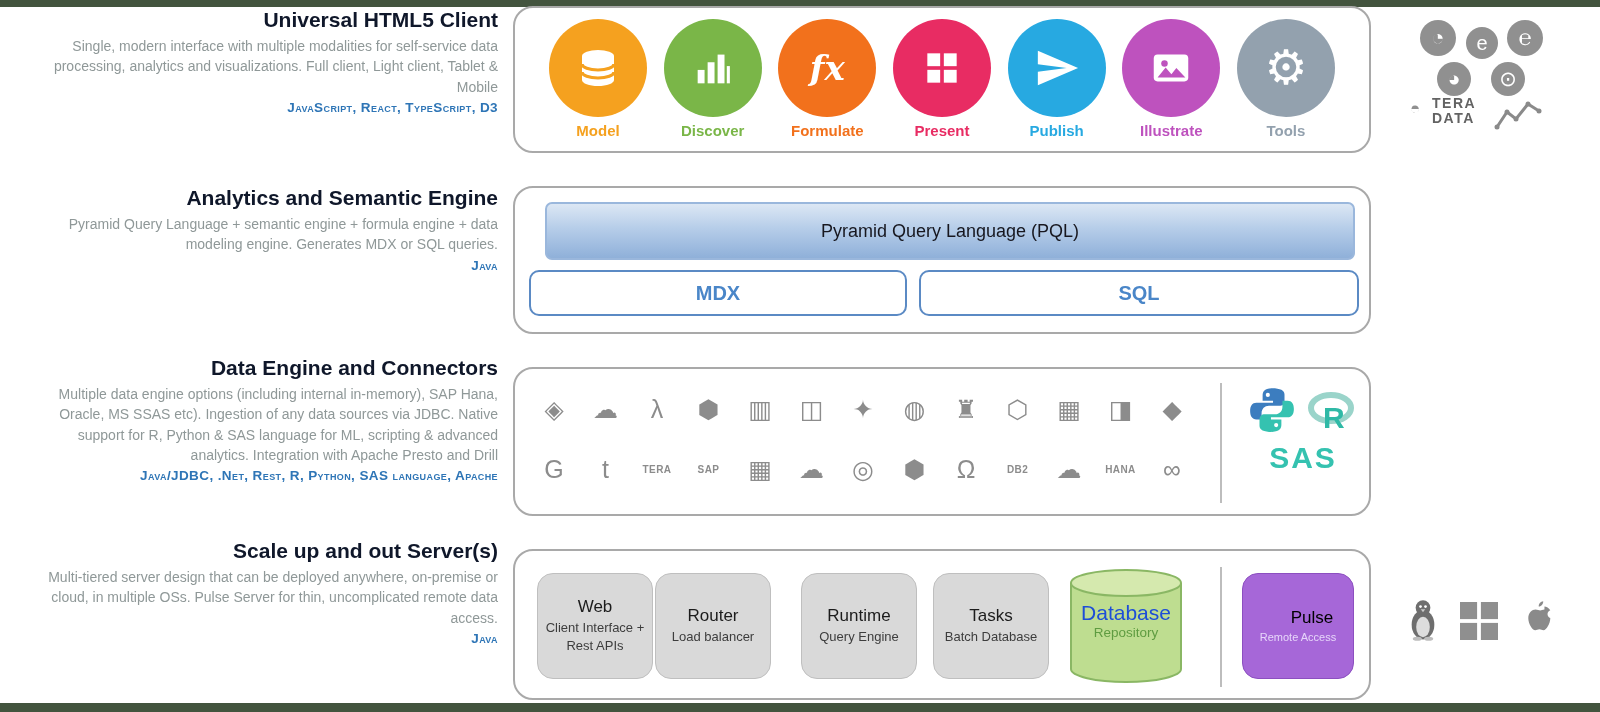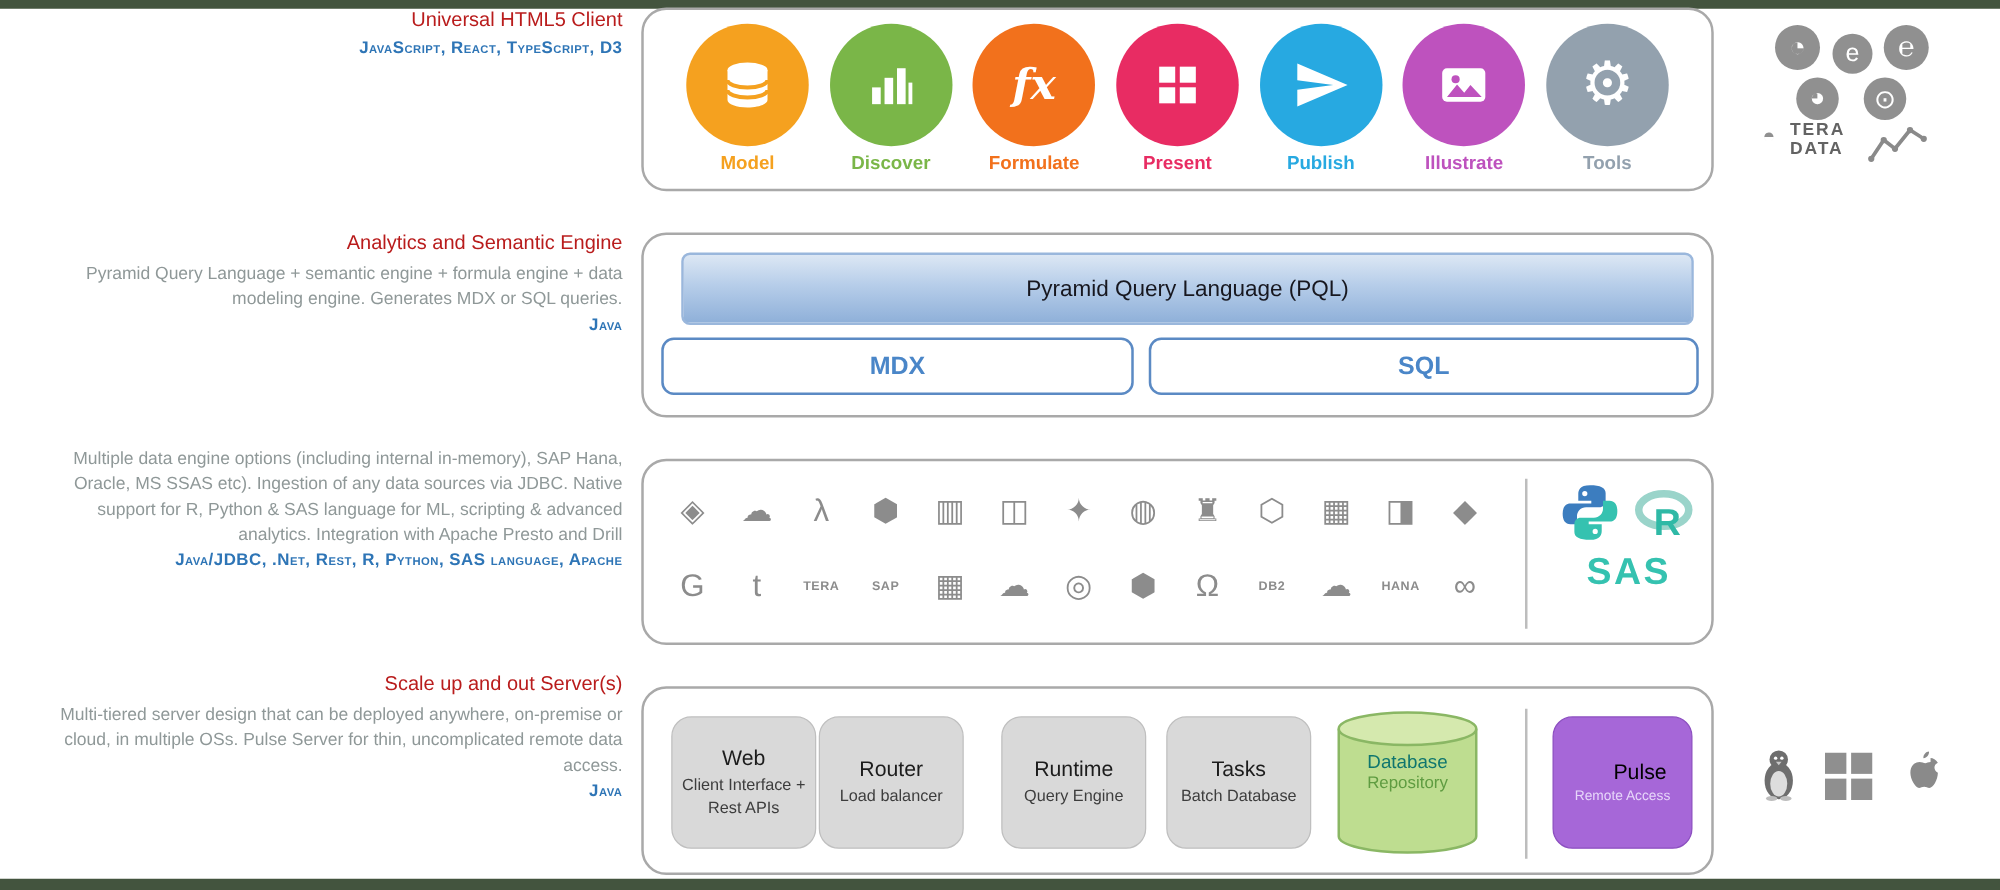--- a/index.html
+++ b/index.html
@@ -4,21 +4,21 @@
 <style>
   html,body{margin:0;padding:0;background:#ffffff;}
   .stage{position:relative;width:1600px;height:712px;background:#ffffff;overflow:hidden;
          font-family:"Liberation Sans",sans-serif;}
   .frame-bar{position:absolute;left:0;width:1600px;background:#43543e;}
   .frame-top{top:0;height:7px;}
   .frame-bottom{bottom:0;height:9px;}
 
   
   .ltext{position:absolute;left:18px;width:480px;text-align:right;}
-  .heading{font-size:16px;font-weight:normal;color:#b91c1c;margin-bottom:4px;}
+  .heading{font-size:21px;font-weight:bold;color:#0f172a;margin-bottom:4px;}
   .desc{font-size:14px;line-height:1.45;color:#8f9898;}
   .tech{margin-top:3px;font-size:13.5px;font-weight:bold;color:#2e75b6;
         font-variant:small-caps;letter-spacing:.4px;}
 
   
   .box{position:absolute;left:513px;width:858px;background:#fff;border:2px solid #a9a9a9;
        border-radius:20px;box-sizing:border-box;}
   .box1{top:6px;height:147px;}
   .box2{top:186px;height:148px;}
   .box3{top:367px;height:149px;}
@@ -59,21 +59,21 @@
   
   .server{position:absolute;top:22px;width:116px;height:106px;background:#d9d9d9;
           border:1px solid #bfbfbf;border-radius:16px;box-sizing:border-box;
           display:flex;flex-direction:column;align-items:center;justify-content:center;
           text-align:center;padding:4px;}
   .stitle{font-size:17px;color:#1c1c1c;font-weight:500;margin-bottom:2px;}
   .ssub{font-size:13px;color:#3d3d3d;line-height:1.35;width:100px;}
   .dbwrap{position:absolute;left:550px;top:16px;width:122px;height:118px;}
   .dbwrap svg{position:absolute;left:0;top:0;width:100%;height:100%;}
   .dbtext{position:absolute;left:0;top:34px;width:100%;text-align:center;}
-  .dbtitle{font-size:15px;color:#0f766e;}
+  .dbtitle{font-size:21px;color:#1d4ed8;}
   .dbsub{font-size:13.5px;color:#5f9c41;}
   .pulse{position:absolute;left:727px;top:22px;width:112px;height:106px;background:#a667d8;
          border:1px solid #8c4fc0;border-radius:16px;box-sizing:border-box;display:flex;
          flex-direction:column;align-items:center;justify-content:center;text-align:center;}
   .ptitle{font-size:17px;color:#000000;margin-bottom:2px;margin-left:28px;}
   .psub{font-size:11px;color:#e7d6fa;line-height:1.3;}
 
   
   .bicon{position:absolute;border-radius:50%;background:#909090;color:#fff;
          display:flex;align-items:center;justify-content:center;}
@@ -93,28 +93,30 @@
 </style>
 </head>
 <body>
 
 <div class="stage">
   <div class="frame-bar frame-top"></div>
   <div class="frame-bar frame-bottom"></div>
 
   <div class="ltext" style="top:8px">
     <div class="heading">Universal HTML5 Client</div>
+    <div class="desc">Single, modern interface with multiple modalities for self-service data processing, analytics and visualizations. Full client, Light client, Tablet &amp; Mobile</div>
     <div class="tech">JavaScript, React, TypeScript, D3</div>
   </div>
   <div class="ltext" style="top:186px">
     <div class="heading">Analytics and Semantic Engine</div>
     <div class="desc">Pyramid Query Language + semantic engine + formula engine + data modeling engine. Generates MDX or SQL queries.</div>
     <div class="tech">Java</div>
   </div>
   <div class="ltext" style="top:356px">
+    <div class="heading">Data Engine and Connectors</div>
     <div class="desc">Multiple data engine options (including internal in-memory), SAP Hana, Oracle, MS SSAS etc). Ingestion of any data sources via JDBC. Native support for R, Python &amp; SAS language for ML, scripting &amp; advanced analytics. Integration with Apache Presto and Drill</div>
     <div class="tech">Java/JDBC, .Net, Rest, R, Python, SAS language, Apache</div>
   </div>
   <div class="ltext" style="top:539px">
     <div class="heading">Scale up and out Server(s)</div>
     <div class="desc">Multi-tiered server design that can be deployed anywhere, on-premise or cloud, in multiple OSs. Pulse Server for thin, uncomplicated remote data access.</div>
     <div class="tech">Java</div>
   </div>
 
   <div class="box box1">

